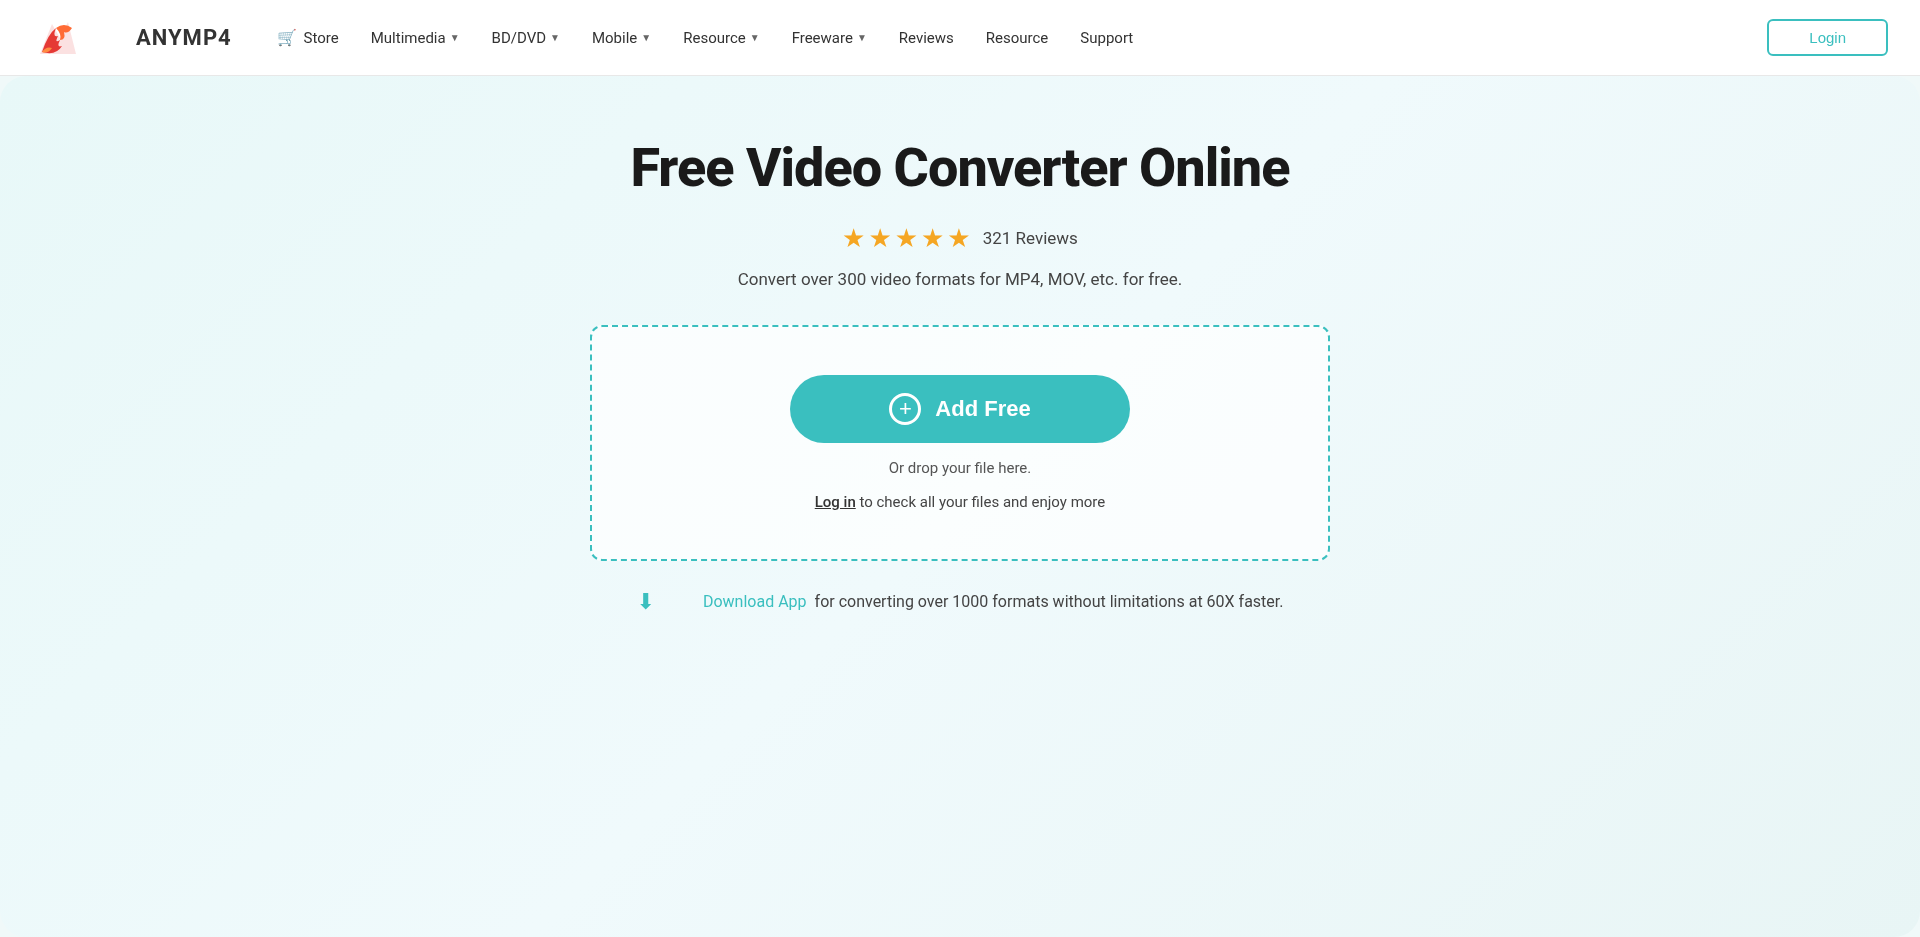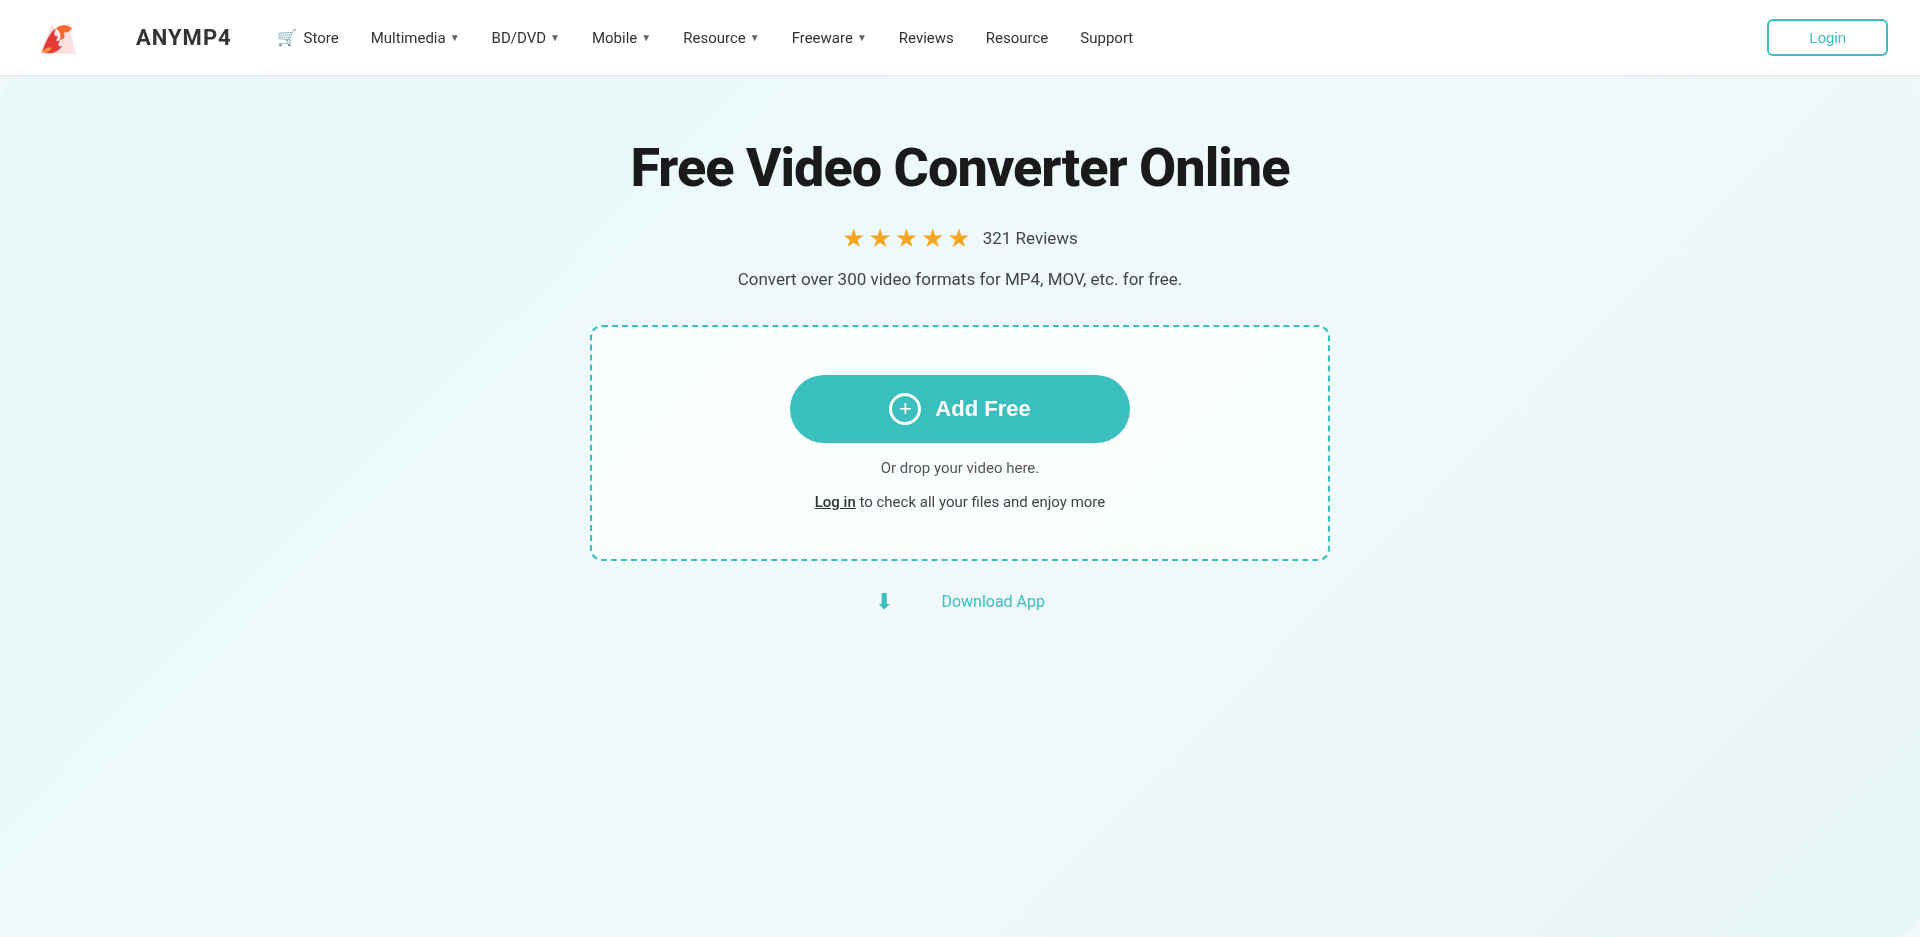--- a/index.html
+++ b/index.html
@@ -307,23 +307,24 @@
     <span class="reviews-text">321 Reviews</span>
   </div>
 
   <p class="subtitle">Convert over 300 video formats for MP4, MOV, etc. for free.</p>
 
   <div class="drop-zone">
     <button class="add-file-button">
       <div class="add-file-icon">+</div>
       <span>Add Free</span>
     </button>
-    <p class="drop-hint">Or drop your video here.</p>
+    <p class="drop-hint">Or drop your file here.</p>
     <p class="login-hint">
       <a>Log in</a><span> to check all your files and enjoy more</span>
     </p>
   </div>
 
   <div class="download-app-row">
     <span class="download-app-icon">⬇</span>
     <a class="download-app-link">Download App</a>
+    <span> for converting over 1000 formats without limitations at 60X faster.</span>
   </div>
 </main>
 
 </body></html>

